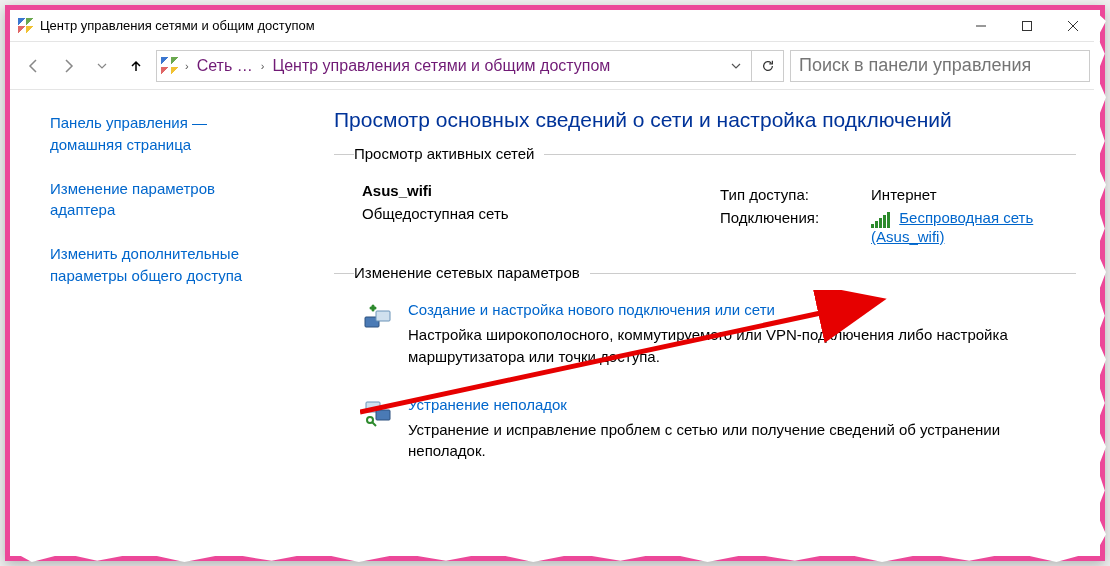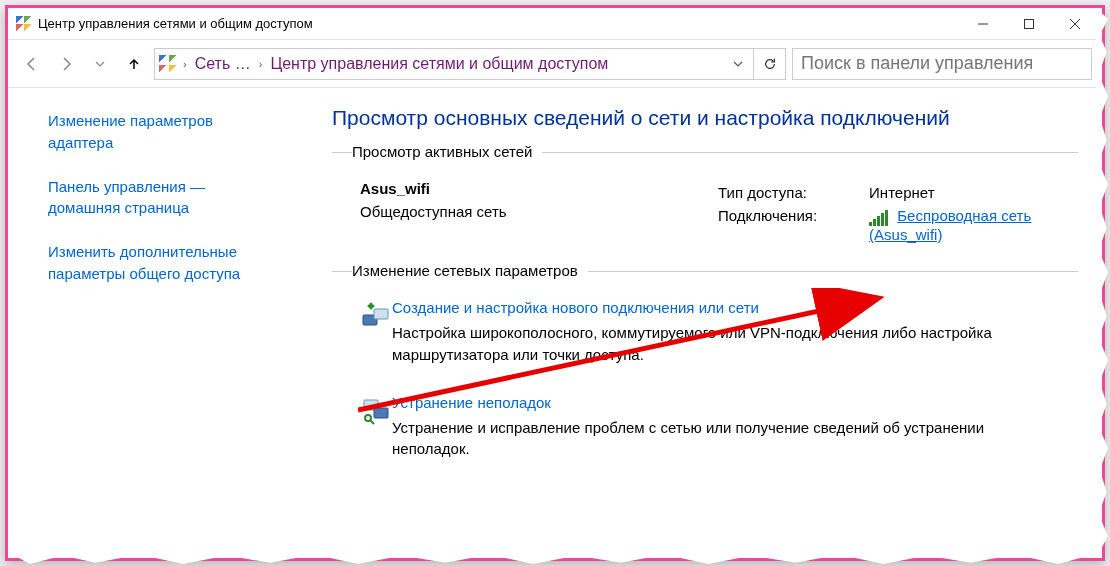--- a/index.html
+++ b/index.html
@@ -1,19 +1,19 @@
 <!DOCTYPE html>
 <html><head>
 <meta charset="utf-8">
 <style>
   * { box-sizing: border-box; margin: 0; padding: 0; }
   body { font-family: "Segoe UI", Tahoma, sans-serif; font-size: 14px; color: #000; background: #f0f0f0; }
   .window {
     width: 1100px; height: 556px; margin: 5px; background: #fff; position: relative;
-    border: 3px solid #ec4899; box-shadow: 0 4px 12px rgba(0,0,0,.25);
+    border: 5px solid #ec4899; box-shadow: 0 4px 12px rgba(0,0,0,.25);
   }
   
   .torn-right, .torn-bottom { position: absolute; background: #fff; }
   .torn-right { top:0; right:-6px; width:12px; height:100%;
     clip-path: polygon(0 0,100% 2%,30% 5%,90% 8%,20% 12%,100% 16%,30% 20%,90% 24%,20% 28%,100% 32%,30% 36%,90% 40%,20% 44%,100% 48%,30% 52%,90% 56%,20% 60%,100% 64%,30% 68%,90% 72%,20% 76%,100% 80%,30% 84%,90% 88%,20% 92%,100% 96%,0 100%);
     filter: drop-shadow(2px 0 2px rgba(0,0,0,.2)); }
   .torn-bottom { left:0; bottom:-6px; height:12px; width:100%;
     clip-path: polygon(0 0,2% 100%,5% 30%,8% 90%,12% 20%,16% 100%,20% 30%,24% 90%,28% 20%,32% 100%,36% 30%,40% 90%,44% 20%,48% 100%,52% 30%,56% 90%,60% 20%,64% 100%,68% 30%,72% 90%,76% 20%,80% 100%,84% 30%,88% 90%,92% 20%,96% 100%,100% 0);
     filter: drop-shadow(0 2px 2px rgba(0,0,0,.2)); }
 
@@ -58,21 +58,21 @@
   .active-net { display:flex; padding:10px 0 0 28px; }
   .netleft { flex:0 0 340px; }
   .netname { font-weight:600; font-size:15px; }
   .nettype { font-size:15px; color:#000; margin-top:6px; }
   .netright { padding-left:16px; border-left:none; }
   .netright table td { font-size:15px; padding:2px 10px 2px 0; vertical-align:top; }
   .netright .link { color:#0066cc; text-decoration:underline; cursor:pointer; }
   .sigbars { display:inline-block; vertical-align:-2px; margin-right:4px; }
   .sigbars span { display:inline-block; width:3px; background:#2b8a2b; margin-right:1px; vertical-align:bottom; }
 
-  .action-row { display:flex; padding:10px 0 0 28px; }
+  .action-row { display:flex; gap:14px; padding:10px 0 0 28px; }
   .action-icon { width:32px; height:32px; flex:0 0 32px; position:relative; }
   .action-text .link { color:#0066cc; font-size:15px; text-decoration:none; }
   .action-text .desc { color:#000; font-size:15px; margin-top:6px; line-height:1.45; max-width:640px;}
 
   
   .arrow-annot { position:absolute; pointer-events:none; }
 
   
   .mini-win { width:18px; height:18px; }
 </style>
@@ -145,22 +145,22 @@
       </div>
     </div>
 
     <div class="search">
       <input type="text" placeholder="Поиск в панели управления" style="">
     </div>
   </div>
 
   <div class="body">
     <div class="sidebar">
+      <a href="#">Панель управления — домашняя страница</a>
       <a href="#">Изменение параметров адаптера</a>
-      <a href="#">Панель управления — домашняя страница</a>
       <a href="#">Изменить дополнительные параметры общего доступа</a>
     </div>
 
     <div class="content">
       <h1 class="page-title">Просмотр основных сведений о сети и настройка подключений</h1>
 
       <div class="groupbox">
         <div class="rule"></div>
         <div class="legend">Просмотр активных сетей</div>
 

